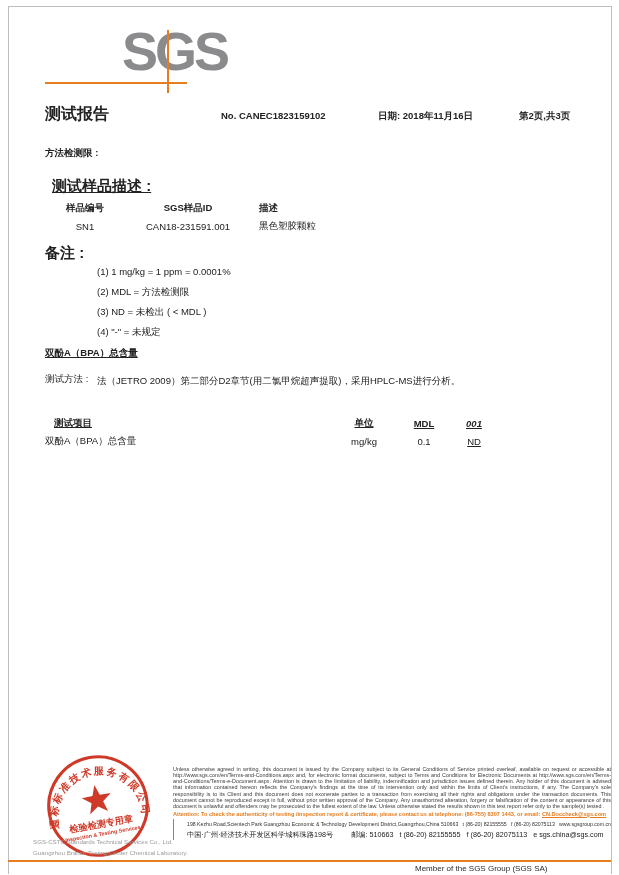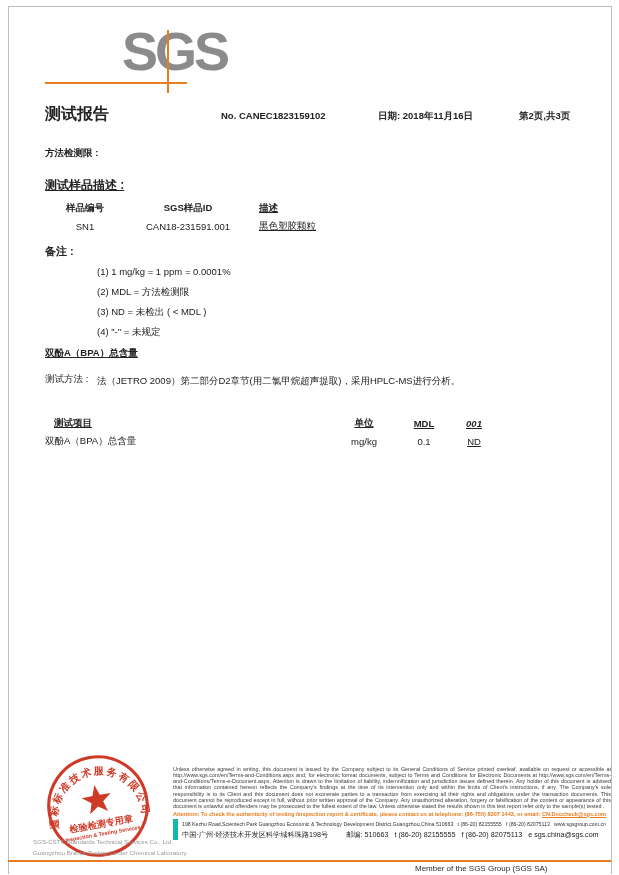--- a/index.html
+++ b/index.html
@@ -13,30 +13,30 @@
   .logo-text{position:absolute;left:82px;top:24px;font-size:54px;font-weight:bold;
     color:#8b8b8d;letter-spacing:-3px;line-height:1;margin-left:40px;}
   .logo-hline{position:absolute;left:45px;top:82px;width:142px;height:2px;background:#e87d1e;}
   .logo-vline{position:absolute;left:167px;top:30px;width:2px;height:63px;background:#e87d1e;}
   
   .doc-title{position:absolute;left:45px;top:104px;font-size:16px;font-weight:bold;}
   .report-no{position:absolute;left:221px;top:110px;font-size:9.5px;font-weight:bold;}
   .report-date{position:absolute;left:378px;top:110px;font-size:9.5px;font-weight:bold;text-align:right;}
   .page-info{position:absolute;left:519px;top:110px;font-size:9.5px;font-weight:bold;}
   .results-label{position:absolute;left:45px;top:147px;font-size:9.5px;font-weight:bold;}
-  .sample-heading{position:absolute;left:45px;top:177px;font-size:12px;font-weight:bold;text-decoration:underline;}
+  .sample-heading{position:absolute;left:52px;top:177px;font-size:15px;font-weight:bold;text-decoration:underline;}
   
   .sample-table{position:absolute;left:45px;top:199px;font-size:9.5px;}
   .st-row{display:flex;height:18px;align-items:center;}
   .st-c1{width:80px;text-align:center;}
   .st-c2{width:126px;text-align:center;}
-  .st-c3{padding-left:8px;text-align:left;text-decoration:underline;}
+  .st-c3{padding-left:8px;text-align:left;}
   .st-head span{font-weight:bold;}
   
-  .remarks-label{position:absolute;left:45px;top:244px;font-size:11px;font-weight:bold;}
+  .remarks-label{position:absolute;left:45px;top:244px;font-size:15px;font-weight:bold;}
   .remarks-list{position:absolute;left:97px;top:262px;font-size:9.5px;}
   .remarks-list div{height:20px;line-height:20px;}
   
   .bpa-heading{position:absolute;left:45px;top:347px;font-size:9.5px;font-weight:bold;text-decoration:underline;}
   .method-label{position:absolute;left:45px;top:373px;font-size:9.5px;}
   .method-text{position:absolute;left:97px;top:371px;width:492px;font-size:9.5px;line-height:20px;}
   .bpa-table{position:absolute;left:45px;top:414px;font-size:9.5px;}
   .bt-row{display:flex;height:18px;align-items:center;}
   .bt-name{width:285px;text-align:left;}
   .bt-unit{width:68px;text-align:center;}
@@ -46,21 +46,21 @@
   .bt-head .bt-name .cellhead{margin-left:9px;}
   .bt-head .bt-001 .cellhead{font-style:italic;}
   
   .stamp{position:absolute;left:40px;top:750px;transform:rotate(-10deg);}
   .stamp-company{position:absolute;left:33px;top:836px;font-size:6.2px;line-height:11px;
     color:#9a9a9a;white-space:nowrap;}
   .footer-right{position:absolute;left:173px;top:766px;width:438px;}
   .disclaimer{font-size:5.4px;line-height:6.15px;text-align:justify;color:#3c3c3c;margin:0;}
   .attention{font-size:5.6px;line-height:6.3px;color:#e87d1e;font-weight:bold;margin:1.5px 0 0 0;}
   .attention .email{text-decoration:underline;}
-  .address-block{border-left:5px solid #14b8a6;padding-left:4px;margin-top:2.5px;}
+  .address-block{border-left:1px solid #14b8a6;padding-left:13px;margin-top:2.5px;}
   .addr-en{font-size:5.2px;line-height:10px;color:#333;white-space:pre;}
   .addr-cn{font-size:7.2px;line-height:11px;color:#222;white-space:pre;}
   .footer-orange-line{position:absolute;left:8px;top:860px;width:603px;height:2px;background:#e87d1e;}
   .member-text{position:absolute;left:415px;top:864px;font-size:8px;font-weight:normal;color:#2b2b2b;}
 </style>
 </head>
 <body>
 
 <div class="page-border"></div>
 

